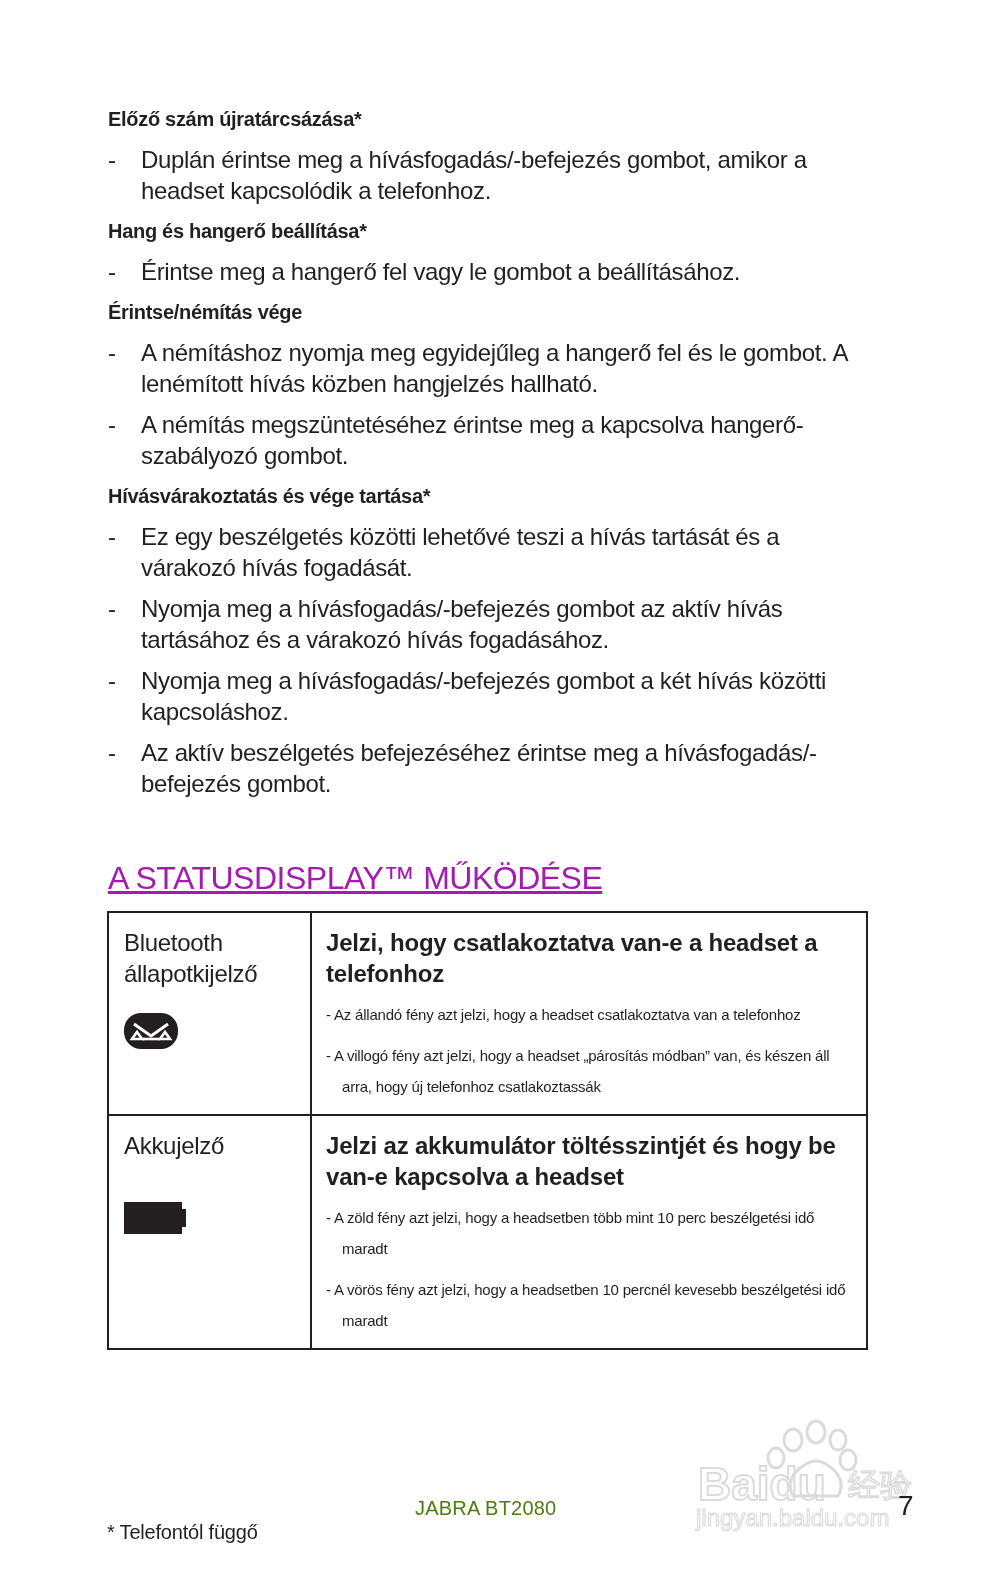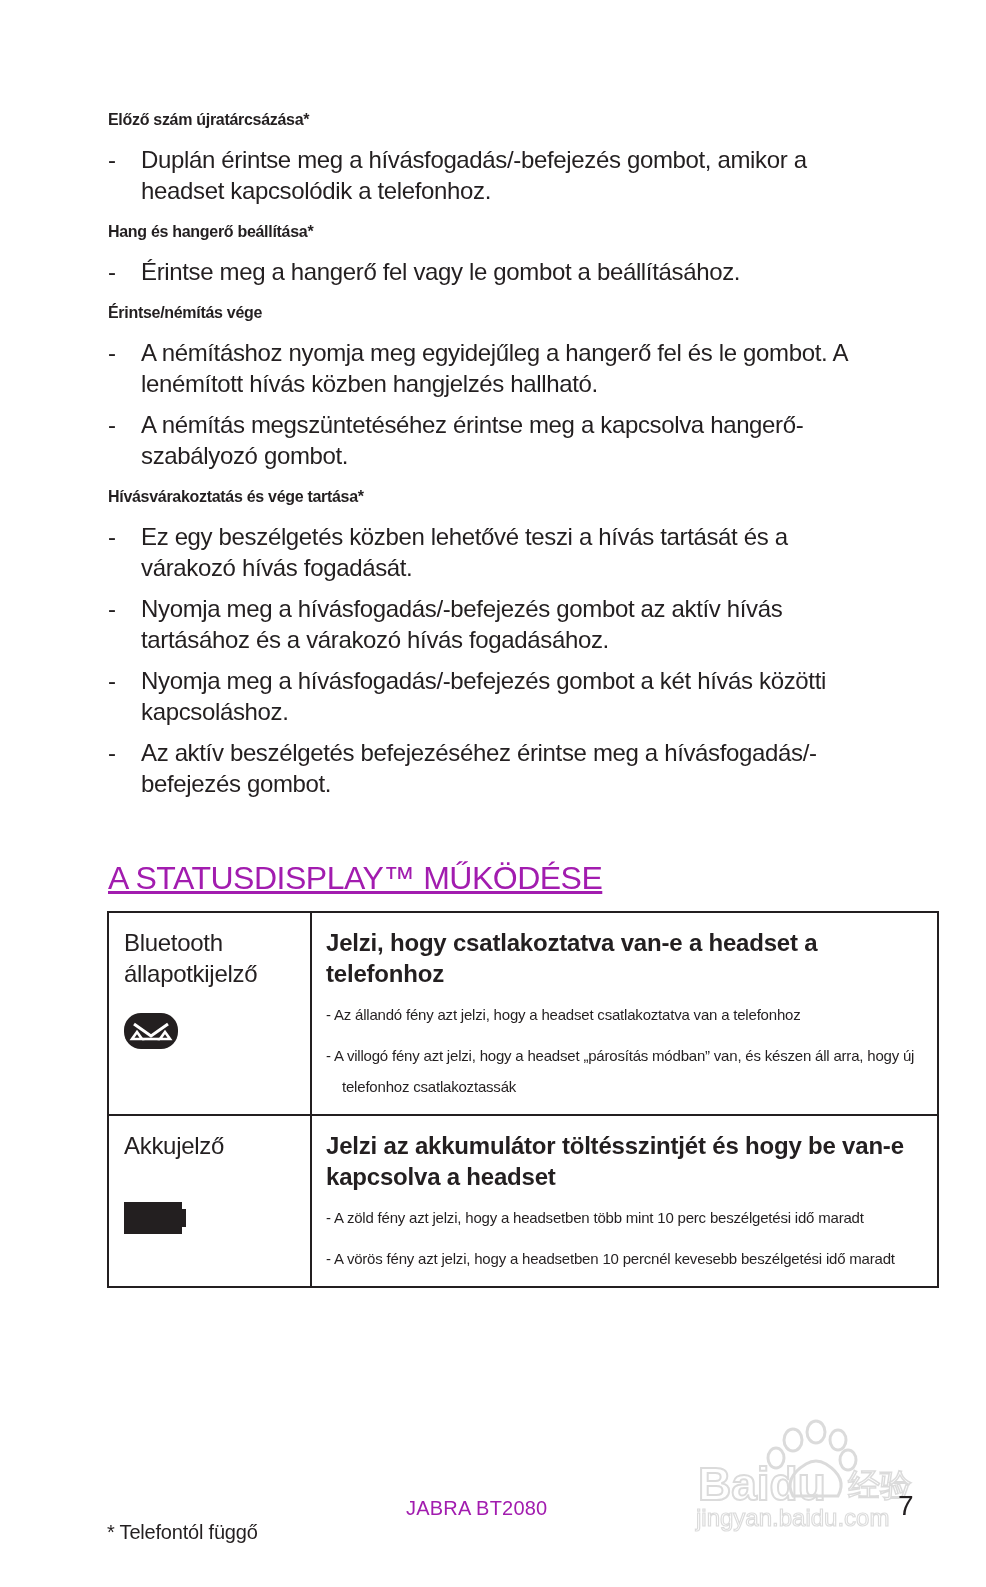--- a/index.html
+++ b/index.html
@@ -16,21 +16,21 @@
       color: #231f20;
     }
     .page {
       position: absolute;
       left: 108px;
       top: 104px;
       width: 760px;
     }
     .sec-heading {
       font-weight: bold;
-      font-size: 16px;
+      font-size: 20px;
       line-height: 31px;
       margin: 0 0 9px 0;
       letter-spacing: -0.3px;
     }
     .bullet {
       display: flex;
       font-size: 24px;
       line-height: 31px;
       margin: 0 0 10px 0;
       letter-spacing: -0.35px;
@@ -52,21 +52,21 @@
       line-height: 40px;
       font-weight: normal;
       letter-spacing: -0.5px;
       color: #a21caf;
       text-decoration: underline;
     }
     .status-table {
       position: absolute;
       left: 107px;
       top: 911px;
-      width: 832px;
+      width: 761px;
       border-collapse: collapse;
       border: 2px solid #231f20;
     }
     .status-table td {
       border: 2px solid #231f20;
       vertical-align: top;
       padding: 0;
     }
     .col-left {
       width: 186px;
@@ -103,24 +103,24 @@
       height: 36px;
       display: block;
     }
     .batt-icon {
       width: 64px;
       height: 34px;
       display: block;
     }
     .footer-model {
       position: absolute;
-      left: 406px;
+      left: 415px;
       top: 1497px;
       font-size: 20px;
-      color: #a21caf;
+      color: #4d7c0f;
       letter-spacing: 0.2px;
     }
     .footer-page {
       position: absolute;
       left: 898px;
       top: 1490px;
       font-size: 28px;
       color: #231f20;
     }
     .footnote {
@@ -170,21 +170,21 @@
     <div class="bullet">
       <span class="dash">-</span>
       <span class="txt">A némítás megszüntetéséhez érintse meg a kapcsolva hangerő-szabályozó gombot.</span>
     </div>
   </div>
 
   <div class="section">
     <div class="sec-heading">Hívásvárakoztatás és vége tartása*</div>
     <div class="bullet">
       <span class="dash">-</span>
-      <span class="txt">Ez egy beszélgetés közben lehetővé teszi a hívás tartását és a várakozó hívás fogadását.</span>
+      <span class="txt">Ez egy beszélgetés közötti lehetővé teszi a hívás tartását és a várakozó hívás fogadását.</span>
     </div>
     <div class="bullet">
       <span class="dash">-</span>
       <span class="txt">Nyomja meg a hívásfogadás/-befejezés gombot az aktív hívás tartásához és a várakozó hívás fogadásához.</span>
     </div>
     <div class="bullet">
       <span class="dash">-</span>
       <span class="txt">Nyomja meg a hívásfogadás/-befejezés gombot a két hívás közötti kapcsoláshoz.</span>
     </div>
     <div class="bullet">

